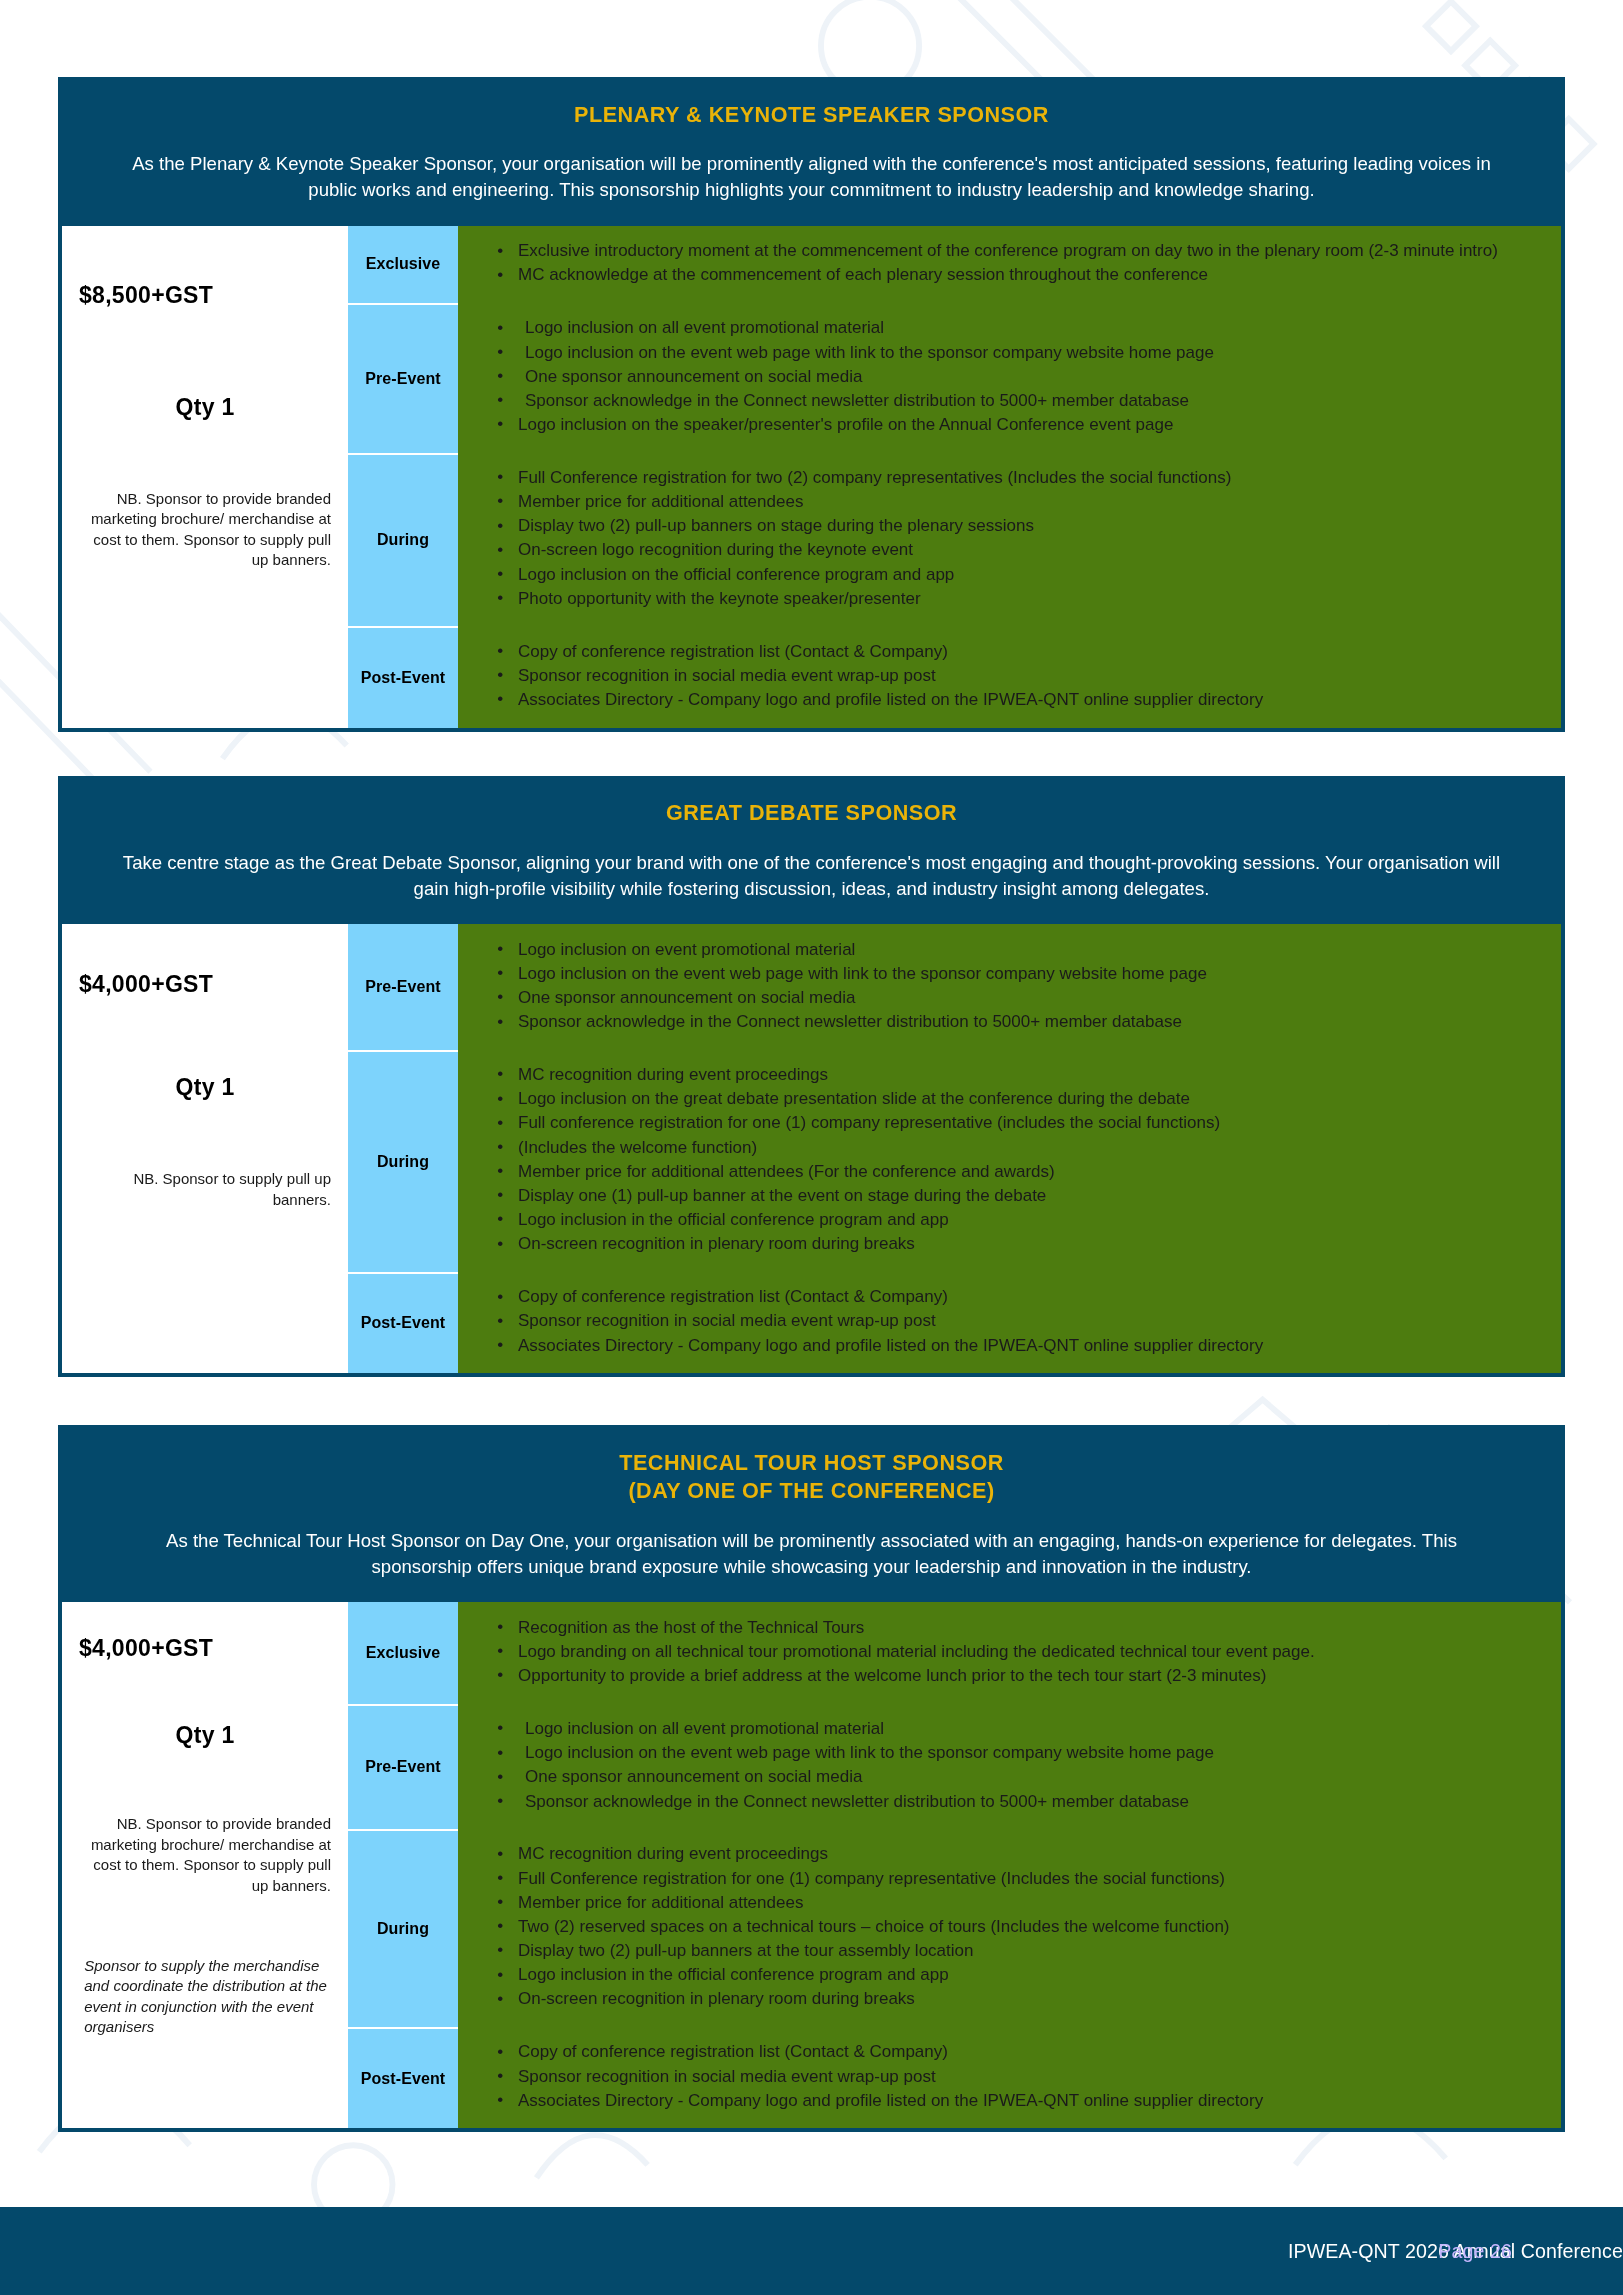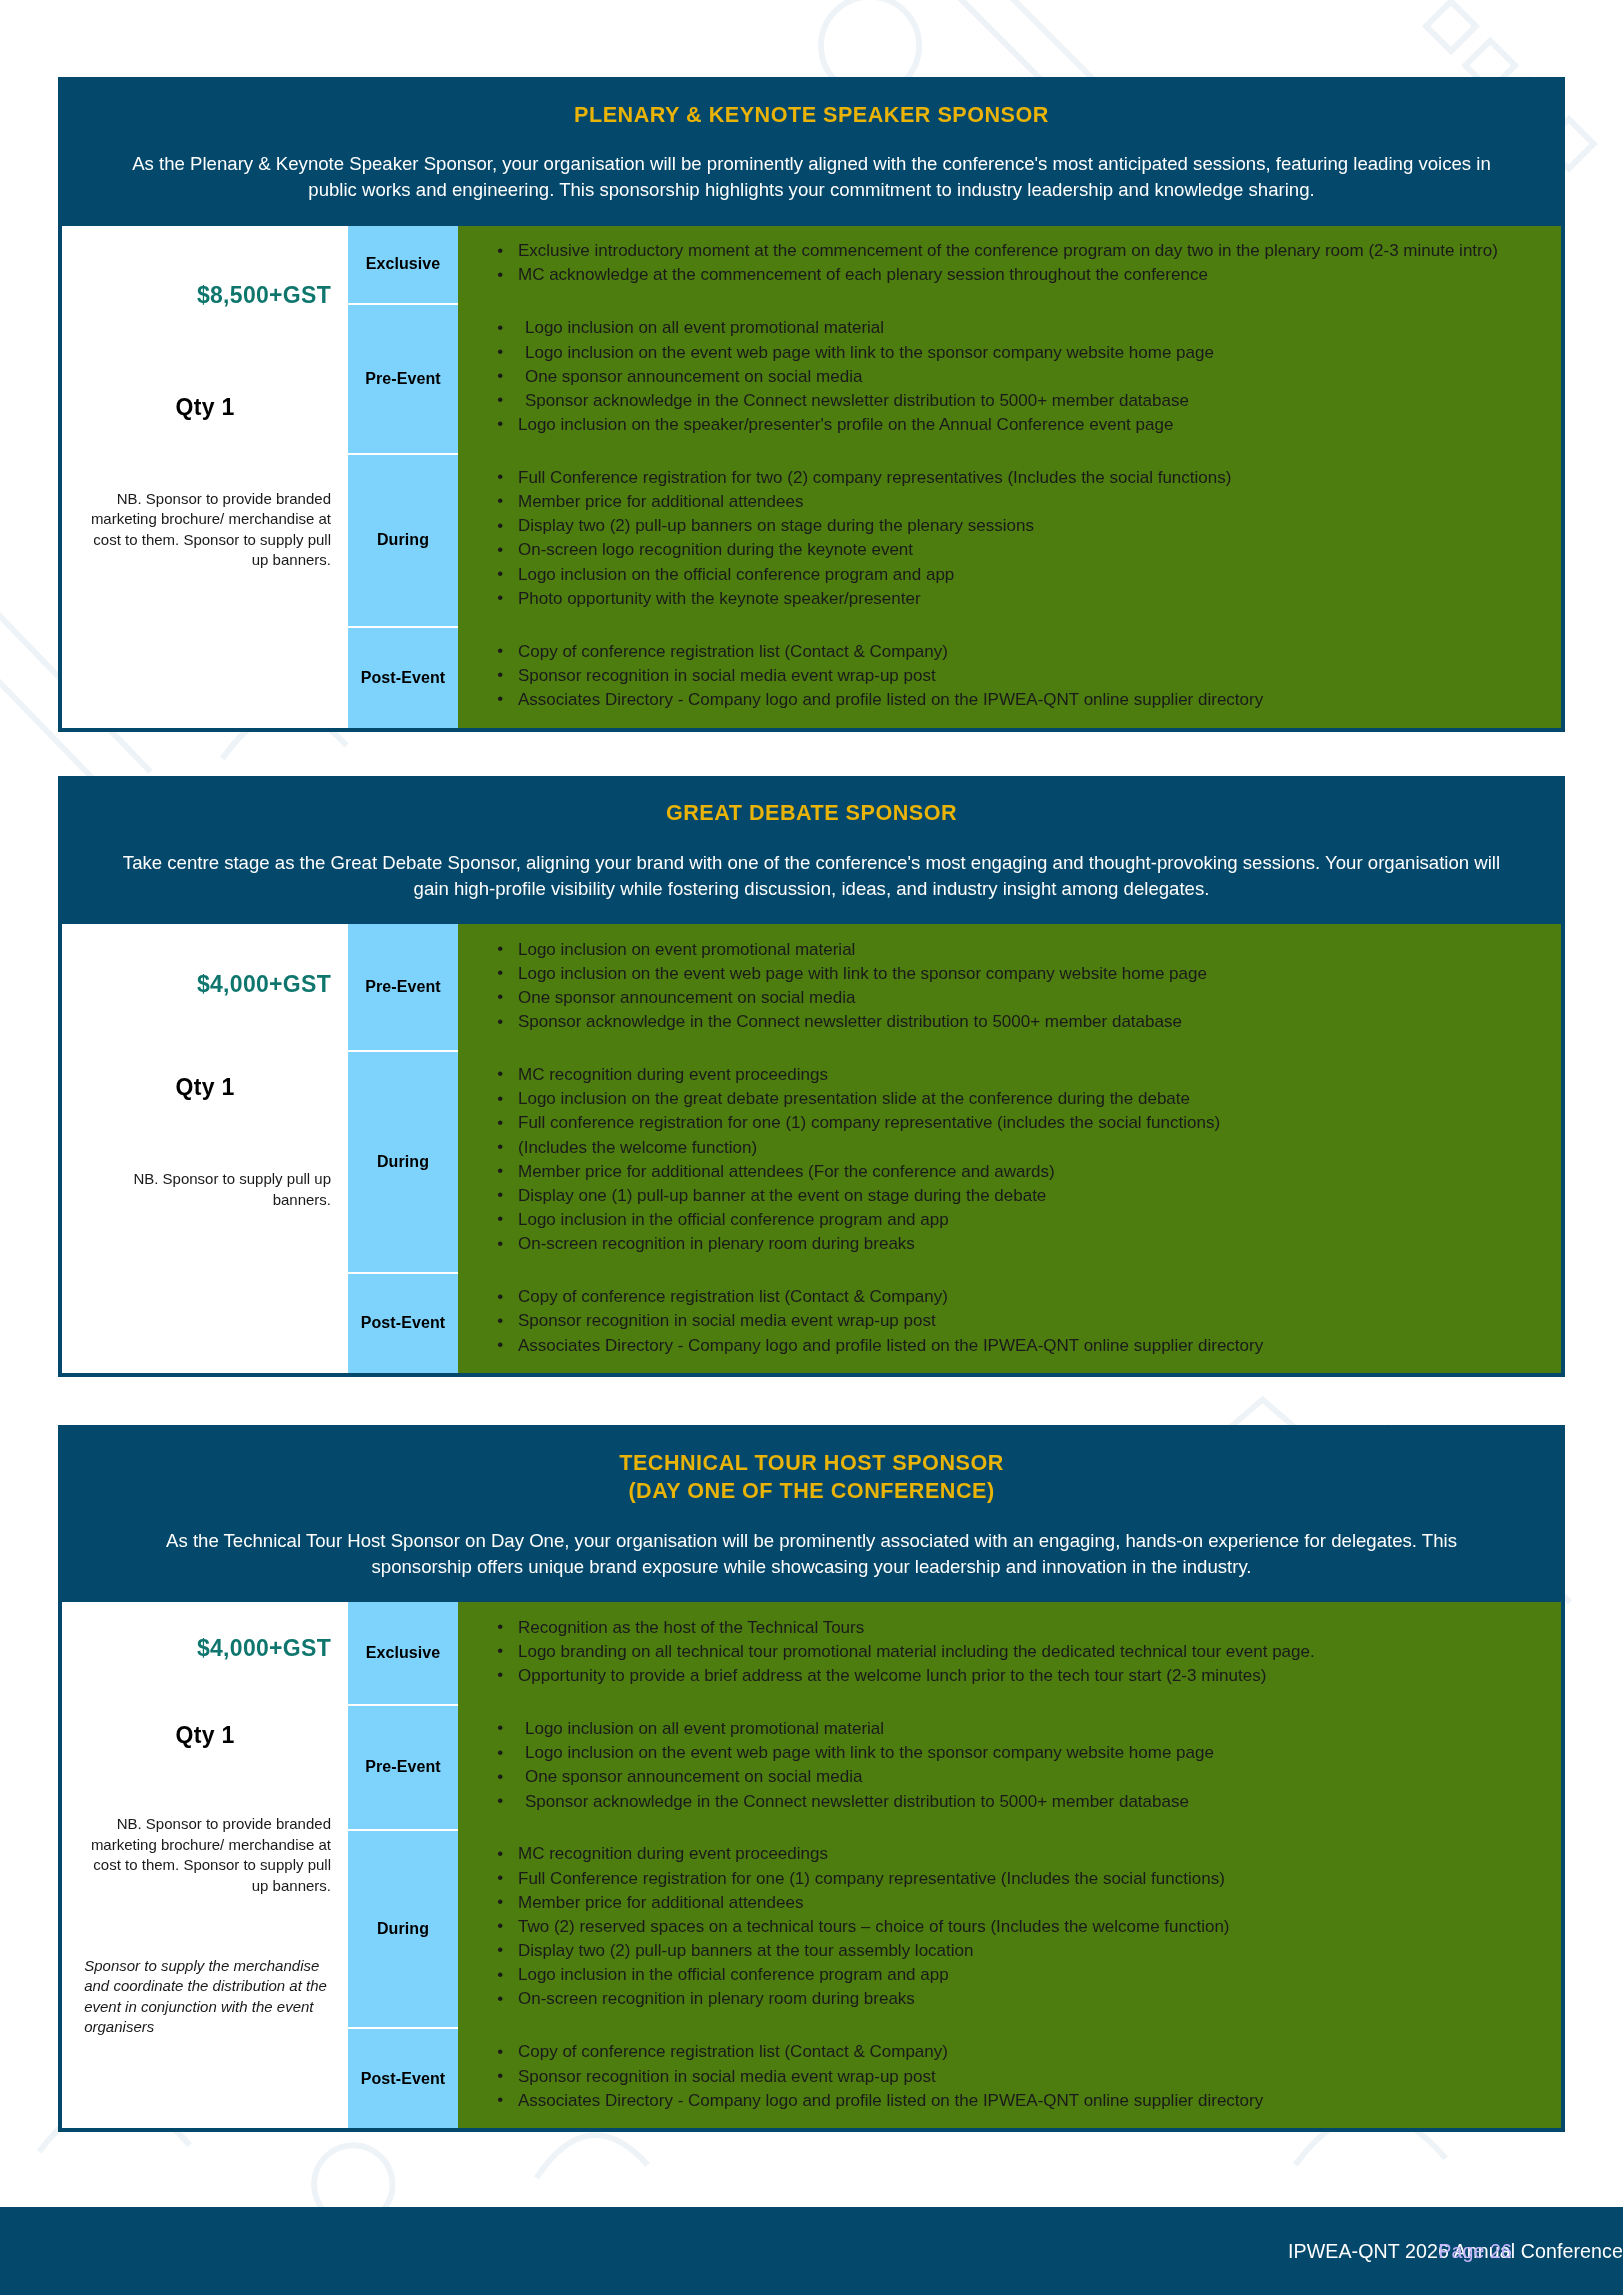--- a/index.html
+++ b/index.html
@@ -83,23 +83,23 @@
   }
 
   .price-inner {
     position: relative;
     height: 100%;
   }
 
   .price-amount {
     font-size: 23px;
     font-weight: bold;
-    text-align: right;
+    text-align: left;
     letter-spacing: 0.3px;
-    color: #0f766e;
+    color: #000000;
   }
 
   .price-qty {
     font-size: 23px;
     font-weight: bold;
     text-align: center;
     letter-spacing: 0.3px;
     color: #000000;
   }
 

